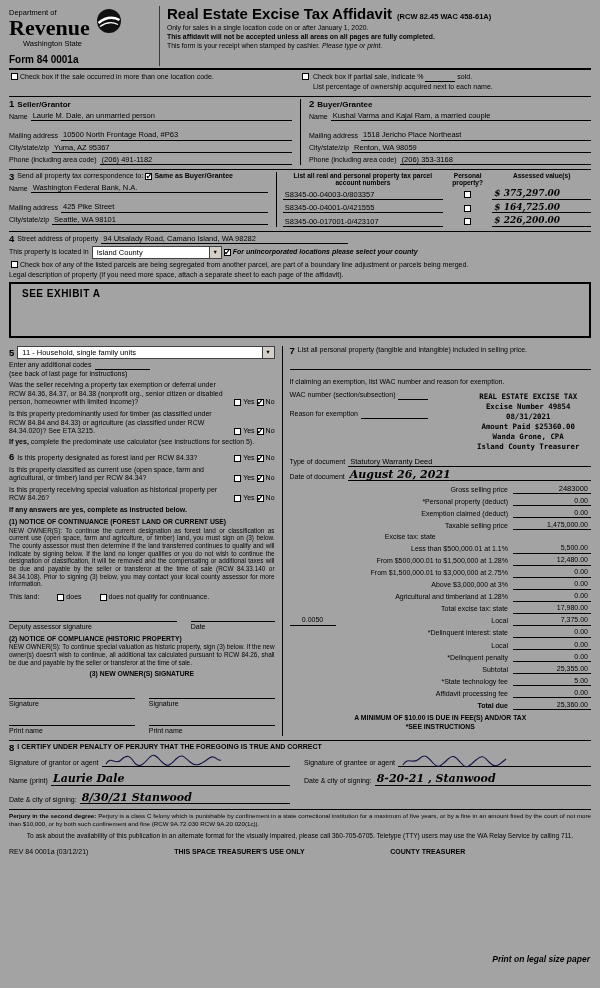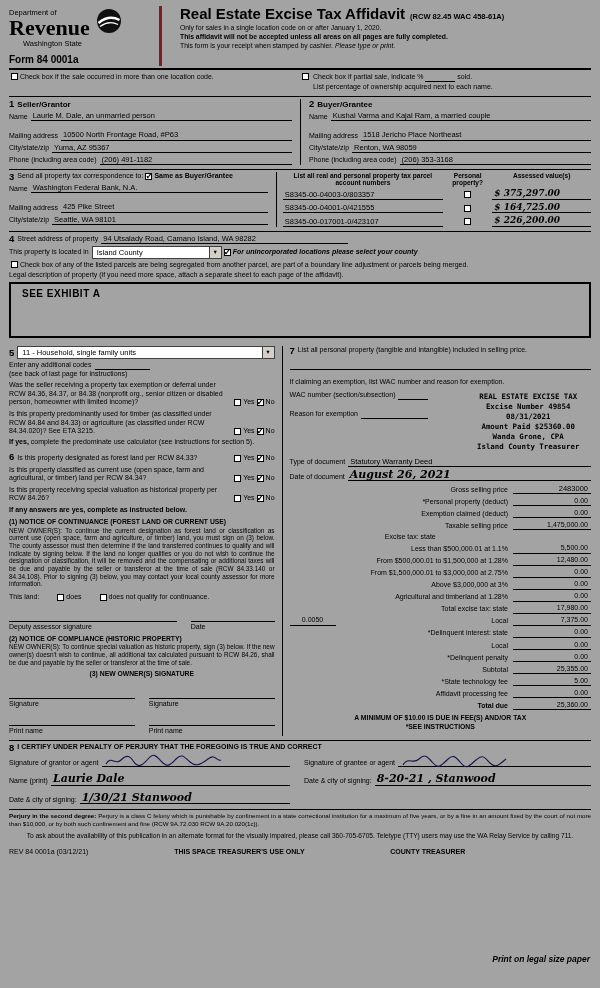--- a/index.html
+++ b/index.html
@@ -21,21 +21,21 @@
 .cb.checked::after{content:"✓";position:absolute;left:-1px;top:-3px;font-size:9px;font-weight:bold}
 .secnum{font-size:9.5px;font-weight:bold;padding-right:3px;line-height:1}
 
 .header{border-bottom:2px solid #000;padding-bottom:2px}
 .hleft{width:150px;flex:none;padding-top:2px}
 .deptof{font-size:7.5px}
 .rev{font-family:"Liberation Serif",serif;font-size:22px;font-weight:bold;line-height:1}
 .wastate{font-size:7.5px;margin-left:14px}
 .formno{font-size:10px;font-weight:bold;margin-top:6px}
 .logo{margin-left:6px;flex:none}
-.hright{flex:1;border-left:3px solid #7f1d1d;padding-left:18px}
+.hright{flex:1;border-left:1px solid #7f1d1d;padding-left:7px}
 .main-title{font-size:15px;font-weight:bold;line-height:1.1}
 .title-ref{font-size:7.5px;font-weight:bold;padding-left:3px}
 .hn{font-size:6.8px;margin-top:1px}
 
 .topchecks{border-bottom:1px solid #000;padding:3px 0 4px}
 .tc-left{width:50%;display:flex;align-items:flex-start}
 .tc-right{width:50%}
 .blank{display:inline-block;width:30px;border-bottom:1px solid #000;height:8px;vertical-align:bottom}
 .indent{margin-left:13px;margin-top:1px}
 
@@ -521,21 +521,21 @@
                 <path d="M2 10 C7 1 11 12 17 6 S26 2 30 8 38 12 44 5 52 2 58 8 66 11 72 5 80 3 86 8 96 11 104 5 112 8 117 6" fill="none" stroke="#15154a" stroke-width="1.1"></path>
               </svg>
           </span>
         </div>
         <div class="f" style="margin-top:6px">
             <span class="lbl">Name (print)</span>
             <span class="uv hand big-hand">Laurie Dale</span>
           </div>
         <div class="f" style="margin-top:6px">
             <span class="lbl">Date &amp; city of signing:</span>
-            <span class="uv hand big-hand">1/30/21  Stanwood</span>
+            <span class="uv hand big-hand">8/30/21  Stanwood</span>
           </div>
       </div>
       <div class="s8c right">
         <div class="f">
             <span class="lbl">Signature of grantee or agent</span>
           <span class="uv">
             <svg class="sigsvg" width="110" height="14" viewBox="0 0 110 14">
                 <path d="M3 11 C8 2 13 11 19 5 S28 3 33 9 41 12 47 6 55 2 61 9 69 12 76 6 84 3 90 9 100 10 106 5" fill="none" stroke="#15154a" stroke-width="1.1"></path>
               </svg>
           </span>

